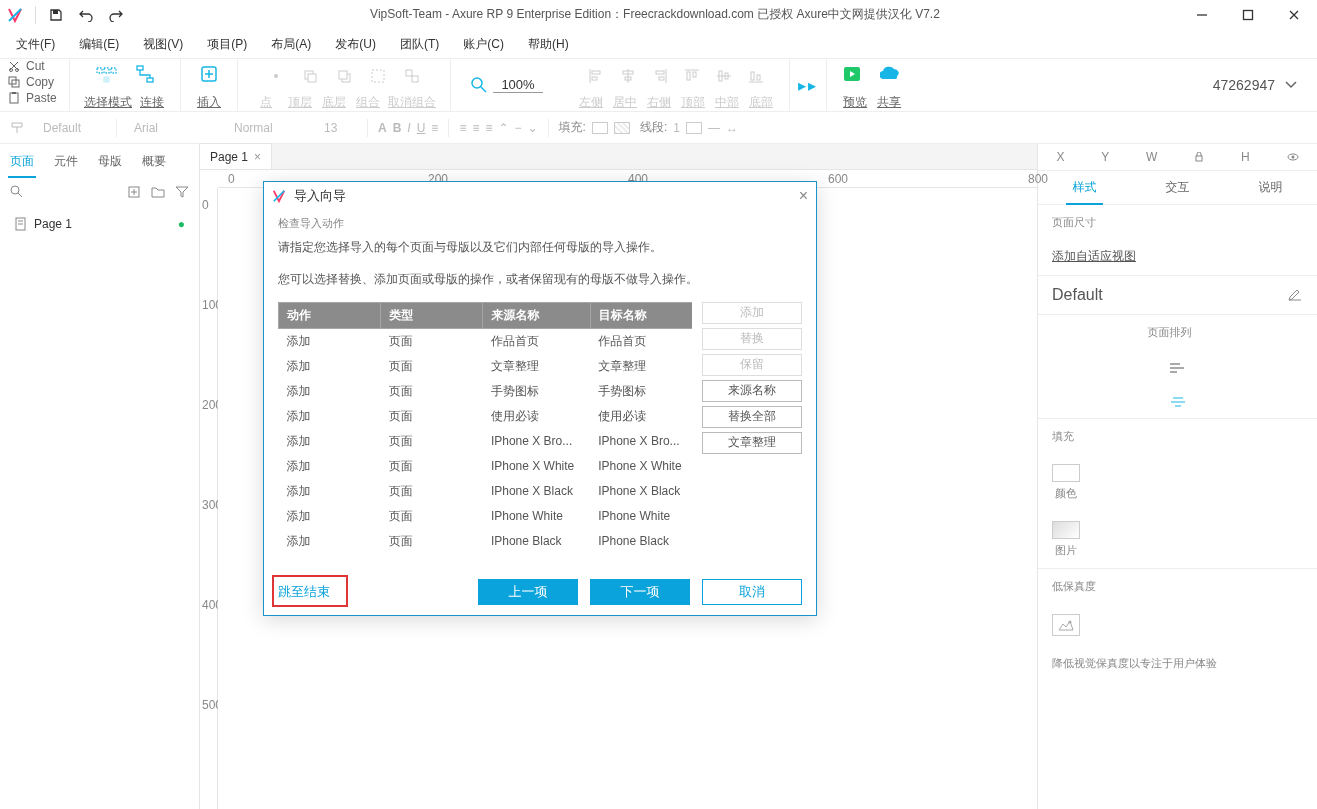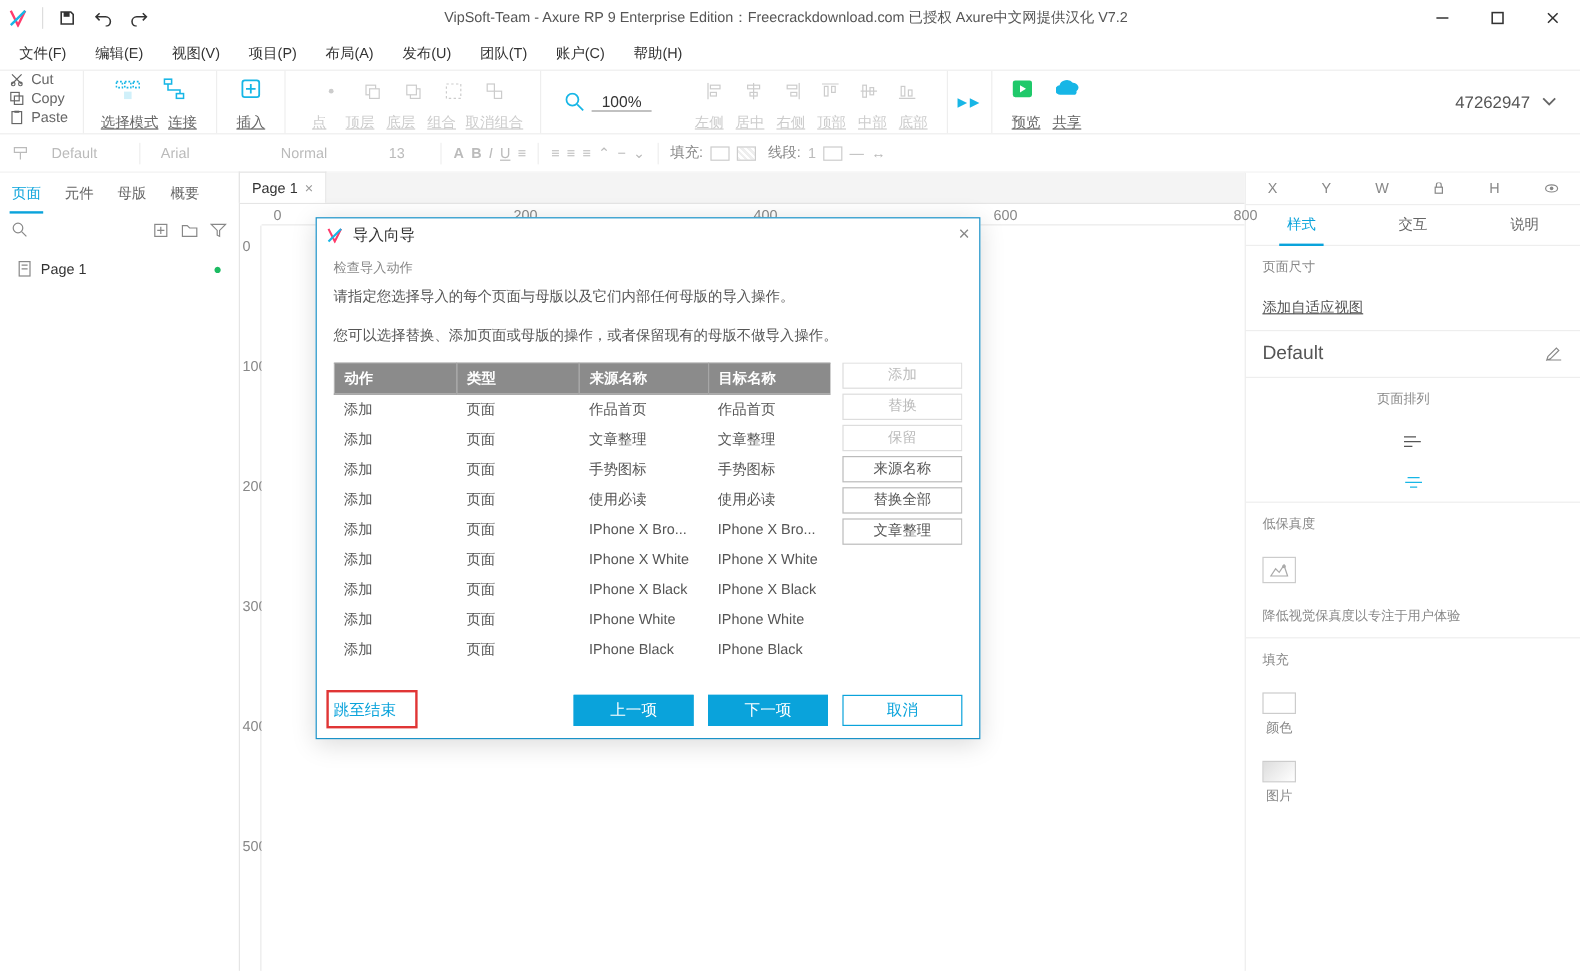--- a/index.html
+++ b/index.html
@@ -466,39 +466,39 @@
           <line x1="0" y1="8" x2="14" y2="8" stroke="#555"></line>
           <line x1="0" y1="12" x2="7" y2="12" stroke="#555"></line>
         </svg>
       <svg width="16" height="14">
           <line x1="3" y1="4" x2="13" y2="4" stroke="#17b6e6"></line>
           <line x1="1" y1="8" x2="15" y2="8" stroke="#17b6e6"></line>
           <line x1="5" y1="12" x2="11" y2="12" stroke="#17b6e6"></line>
         </svg>
     </div>
     <div class="panel-row" style="border-top:1px solid #eee; align-items:flex-start;">
+      <span class="plbl">填充</span>
+      <div style="text-align:center;">
+        <div style="width:28px;height:18px;border:1px solid #ccc;"></div>
+        <div style="font-size:11px;color:#888;margin-top:4px;">颜色</div>
+      </div>
+      <div style="text-align:center;">
+        <div style="width:28px;height:18px;border:1px solid #ccc;background:linear-gradient(135deg,#ddd 0%,#fff 100%);"></div>
+        <div style="font-size:11px;color:#888;margin-top:4px;">图片</div>
+      </div>
+    </div>
+    <div class="panel-row" style="border-top:1px solid #eee; align-items:flex-start;">
       <span class="plbl">低保真度</span>
       <div style="width:28px;height:22px;border:1px solid #ccc;display:flex;align-items:center;justify-content:center;">
         <svg width="16" height="12">
             <path d="M1 11 L5 5 L8 8 L12 2 L15 11 Z" fill="none" stroke="#aaa"></path>
             <circle cx="12" cy="3" r="1.5" fill="#aaa"></circle>
           </svg>
       </div>
       <span style="font-size:11px;color:#888;flex:1;">降低视觉保真度以专注于用户体验</span>
-    </div>
-    <div class="panel-row" style="border-top:1px solid #eee; align-items:flex-start;">
-      <span class="plbl">填充</span>
-      <div style="text-align:center;">
-        <div style="width:28px;height:18px;border:1px solid #ccc;"></div>
-        <div style="font-size:11px;color:#888;margin-top:4px;">颜色</div>
-      </div>
-      <div style="text-align:center;">
-        <div style="width:28px;height:18px;border:1px solid #ccc;background:linear-gradient(135deg,#ddd 0%,#fff 100%);"></div>
-        <div style="font-size:11px;color:#888;margin-top:4px;">图片</div>
-      </div>
     </div>
   </div>
 </div>
 
 <div class="dialog">
   <div class="dlg-title">
     <svg width="14" height="14" viewBox="0 0 16 16">
         <path d="M2 2 L8 14 L14 2" stroke="#ff3b6b" stroke-width="2" fill="none"></path>
         <path d="M2 14 L14 2" stroke="#17b6e6" stroke-width="2" fill="none"></path>
       </svg>

